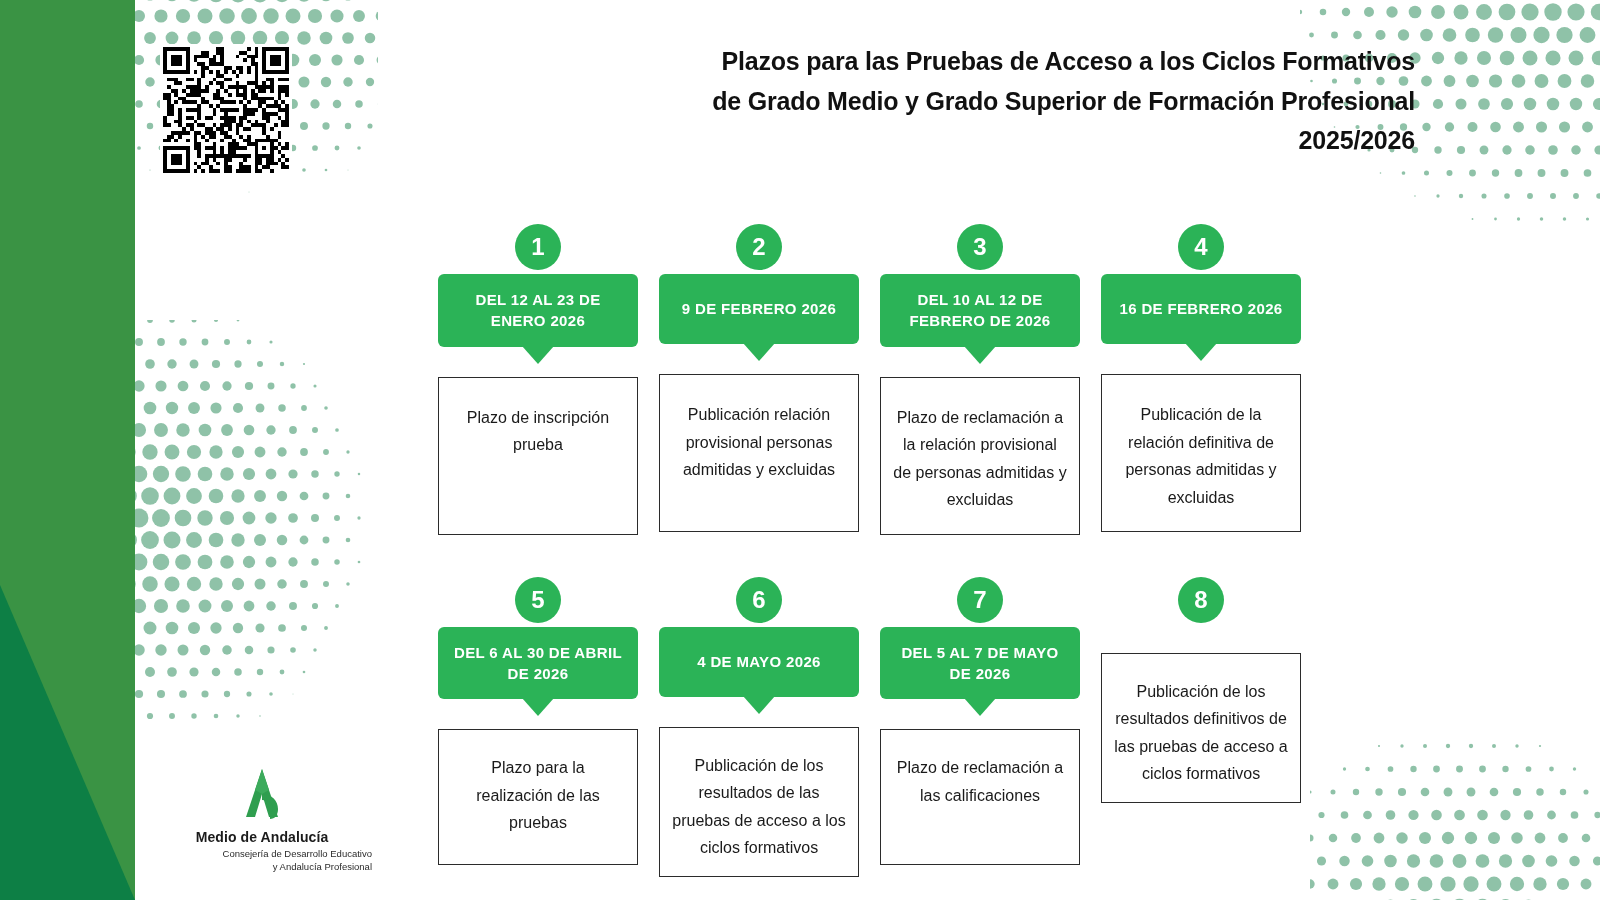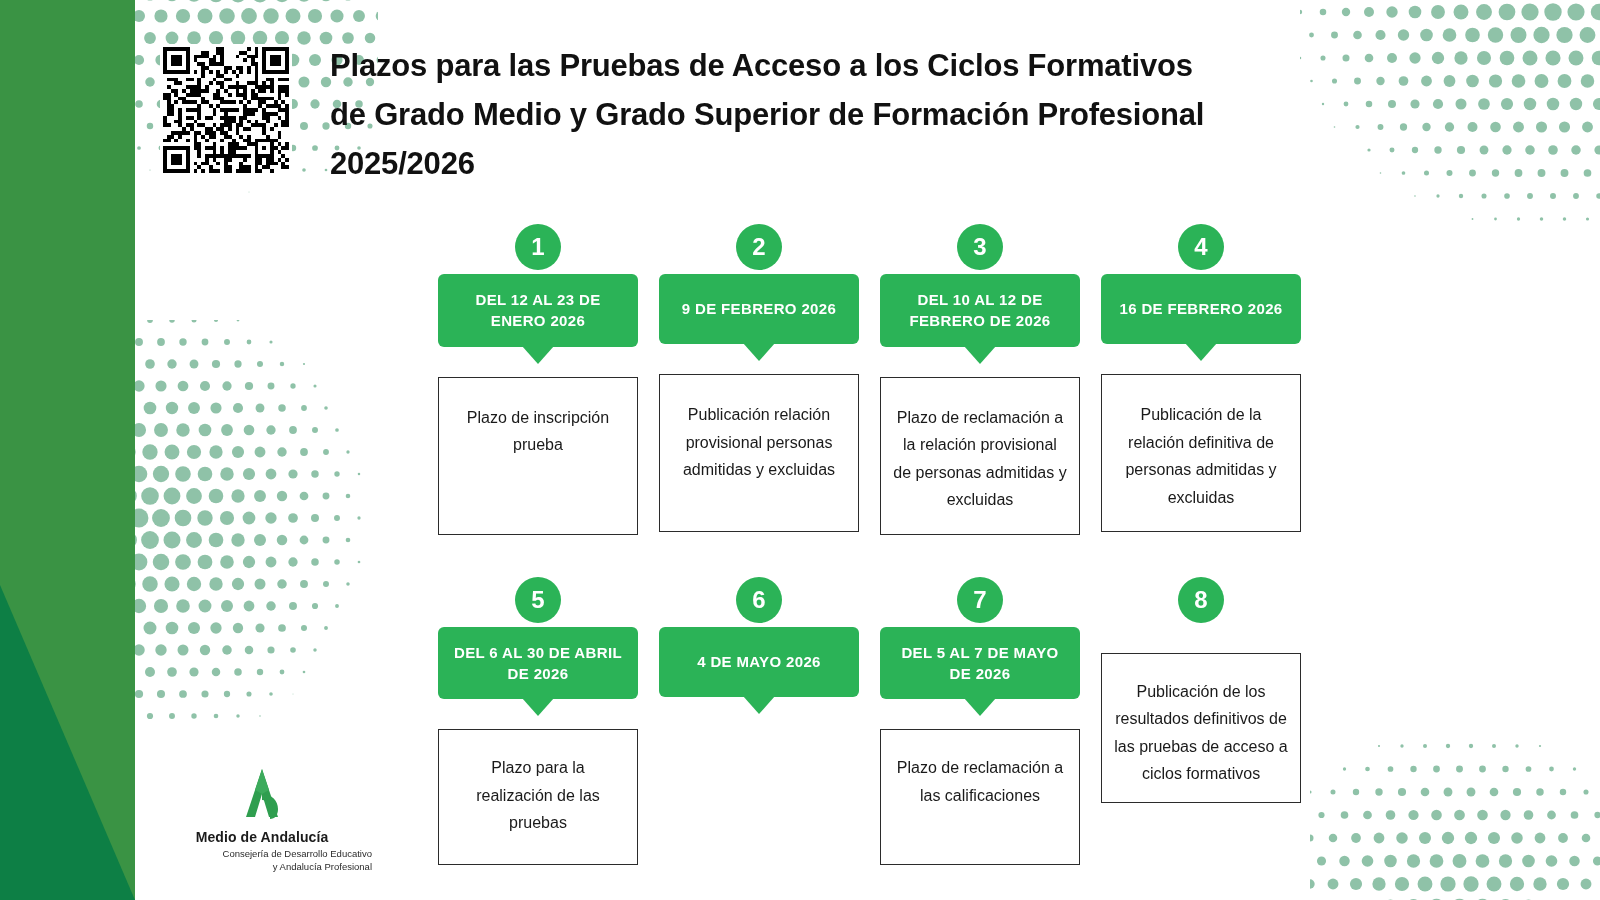--- a/index.html
+++ b/index.html
@@ -57,22 +57,22 @@
     padding: 3px;
     z-index: 6;
   }
   .qr-wrap svg { display: block; width: 100%; height: 100%; }
 
   
   .title {
     position: absolute;
     left: 330px; top: 42px;
     width: 1085px;
-    text-align: left;
-    font-size: 31px;
+    text-align: right;
+    font-size: 25px;
     font-weight: bold;
     line-height: 1.58;
     color: #111111;
     letter-spacing: -0.2px;
     z-index: 6;
   }
 
   
   .grid {
     position: absolute;
@@ -1426,20 +1426,21 @@
 
       <div class="step">
         <div class="badge">5</div>
         <div class="banner">DEL 6 AL 30 DE ABRIL DE 2026</div>
         <div class="desc">Plazo para la realización de las pruebas</div>
       </div>
 
       <div class="step">
         <div class="badge">6</div>
         <div class="banner">4 DE MAYO 2026</div>
+        <div class="desc">Publicación de los resultados de las pruebas de acceso a los ciclos formativos</div>
       </div>
 
       <div class="step">
         <div class="badge">7</div>
         <div class="banner">DEL 5 AL 7 DE MAYO DE 2026</div>
         <div class="desc">Plazo de reclamación a las calificaciones</div>
       </div>
 
       <div class="step">
         <div class="badge">8</div>

